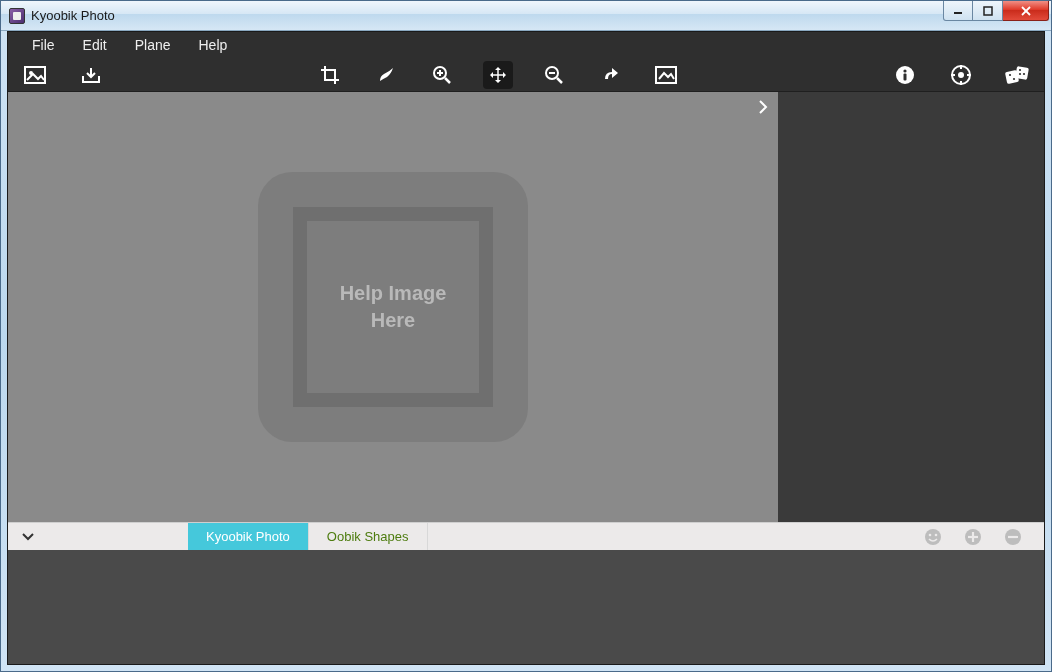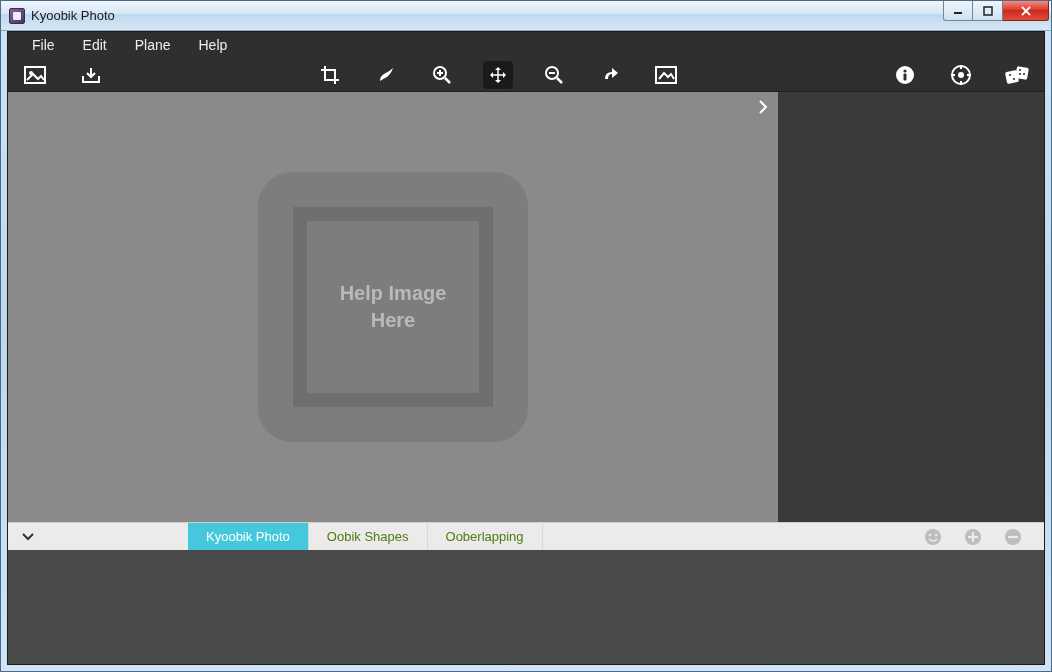--- a/index.html
+++ b/index.html
@@ -300,21 +300,20 @@
 
     <div class="tabstrip">
       <div class="tab-caret">
         <svg width="12" height="8">
             <path d="M1 1 L6 6 L11 1" fill="none" stroke="#333" stroke-width="2"></path>
           </svg>
       </div>
       <div class="tabs">
         <div class="tab active">Kyoobik Photo</div>
         <div class="tab">Oobik Shapes</div>
-        <div class="tab">Ooberlapping</div>
       </div>
       <div class="tab-tools">
         <div class="tab-icon">
           <svg width="18" height="18">
               <circle cx="9" cy="9" r="8" fill="#bdbdbd"></circle>
               <circle cx="6" cy="7" r="1.3" fill="#eceaea"></circle>
               <circle cx="12" cy="7" r="1.3" fill="#eceaea"></circle>
               <path d="M5 11 Q9 15 13 11" fill="none" stroke="#eceaea" stroke-width="1.6"></path>
             </svg>
         </div>

